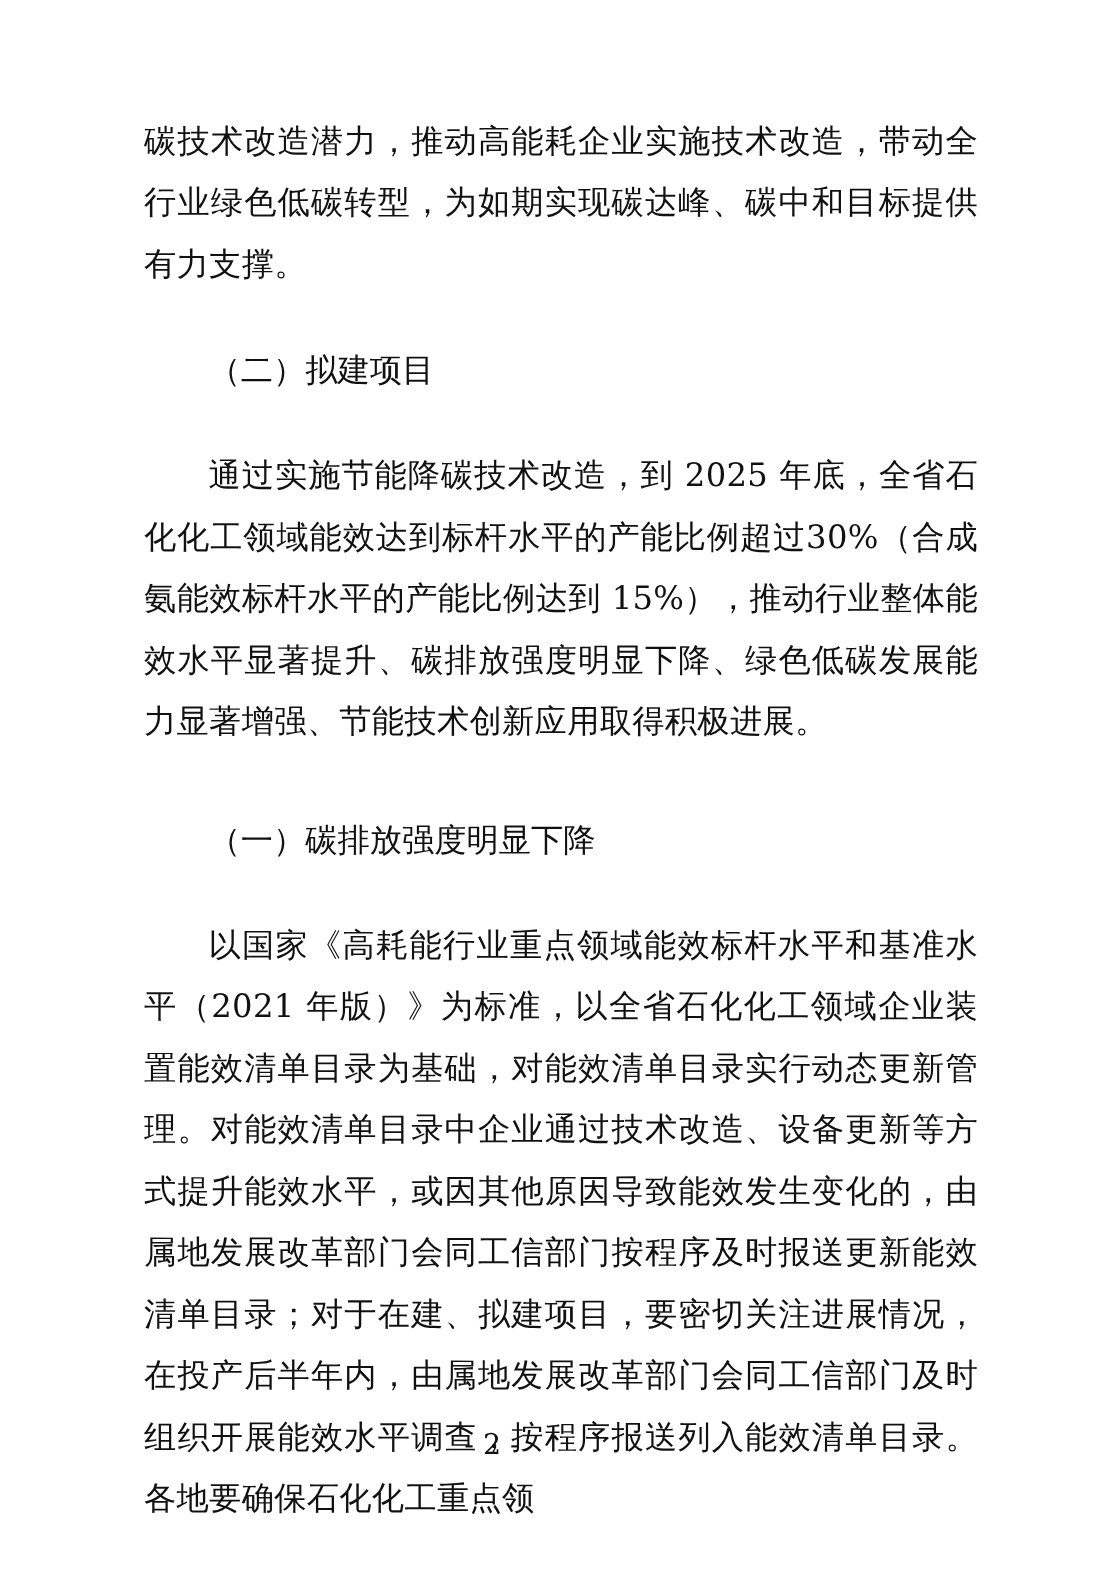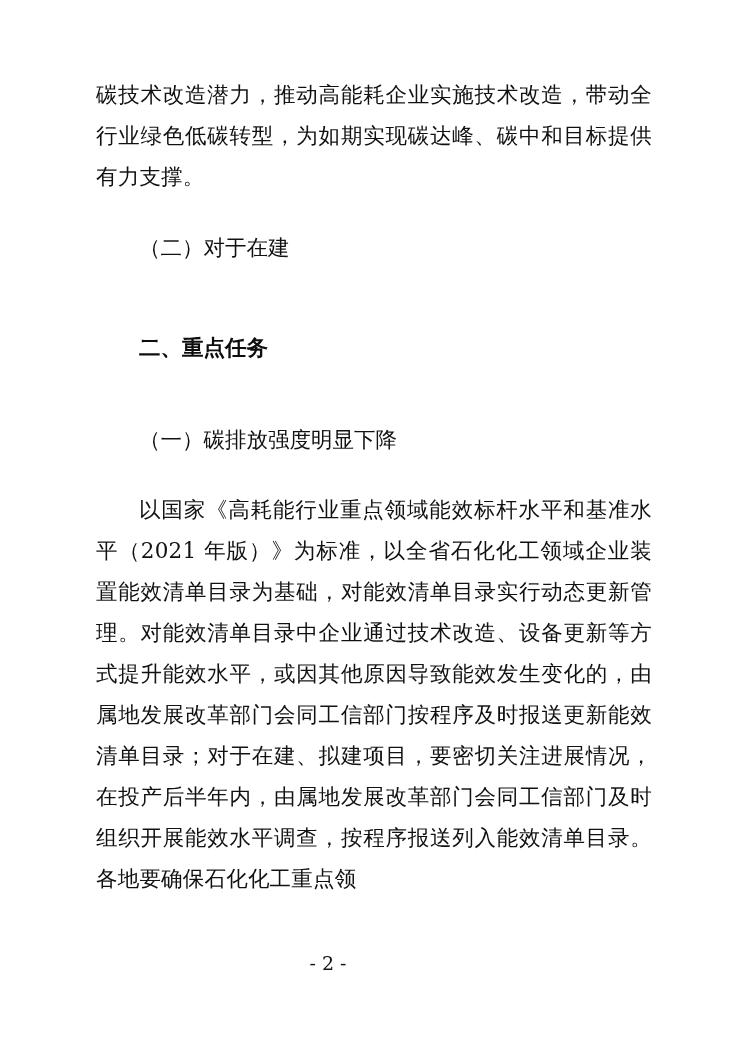--- a/index.html
+++ b/index.html
@@ -69,28 +69,28 @@
 </head>
 <body>
 
 <div class="page">
   <div class="content">
 
     <p class="para">碳技术改造潜力，推动高能耗企业实施技术改造，带动全行业绿色低碳转型，为如期实现碳达峰、碳中和目标提供有力支撑。</p>
 
     <div class="gap"></div>
 
-    <p class="subheading">（二）对于在建</p>
+    <p class="subheading">（二）拟建项目</p>
 
     <div class="gap"></div>
 
+    <p class="para indent">通过实施节能降碳技术改造，到 2025 年底，全省石化化工领域能效达到标杆水平的产能比例超过30%（合成氨能效标杆水平的产能比例达到 15%），推动行业整体能效水平显著提升、碳排放强度明显下降、绿色低碳发展能力显著增强、节能技术创新应用取得积极进展。</p>
 
     <div class="gap"></div>
 
-    <p class="heading">二、重点任务</p>
 
     <div class="gap"></div>
 
     <p class="subheading">（一）碳排放强度明显下降</p>
 
     <div class="gap"></div>
 
     <p class="para indent">以国家《高耗能行业重点领域能效标杆水平和基准水平（2021 年版）》为标准，以全省石化化工领域企业装置能效清单目录为基础，对能效清单目录实行动态更新管理。对能效清单目录中企业通过技术改造、设备更新等方式提升能效水平，或因其他原因导致能效发生变化的，由属地发展改革部门会同工信部门按程序及时报送更新能效清单目录；对于在建、拟建项目，要密切关注进展情况，在投产后半年内，由属地发展改革部门会同工信部门及时组织开展能效水平调查，按程序报送列入能效清单目录。各地要确保石化化工重点领</p>
 
   </div>

